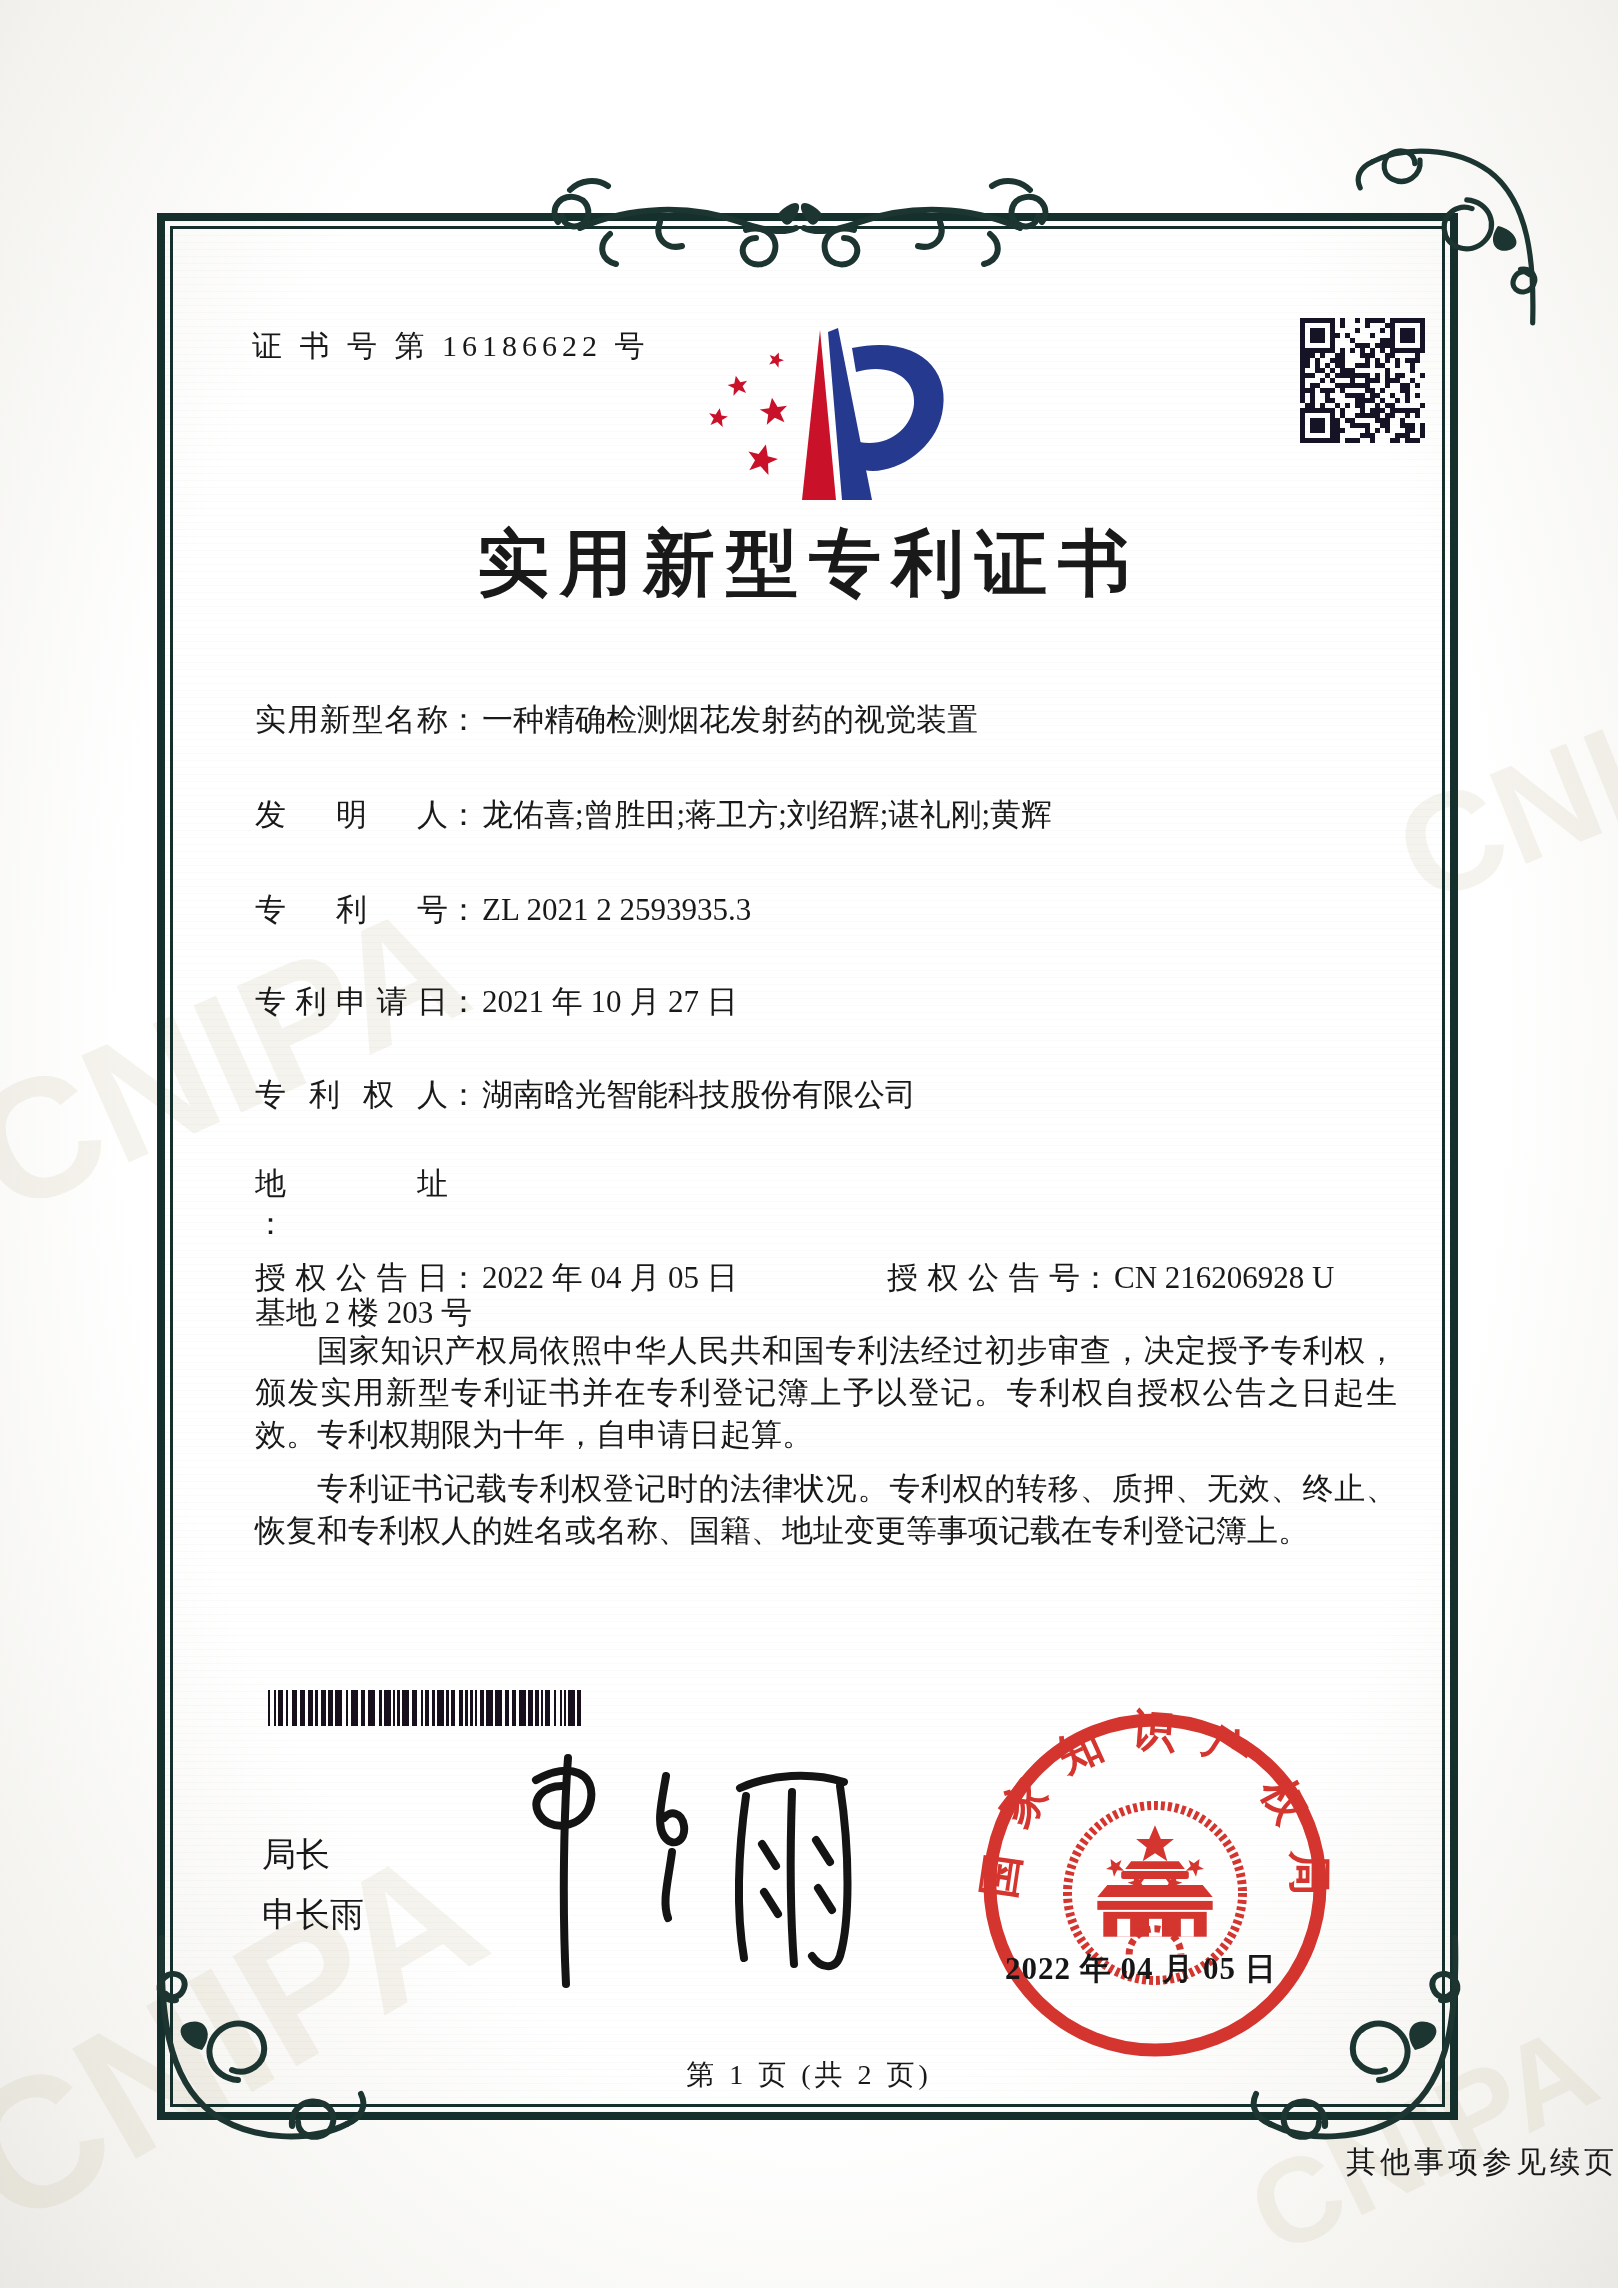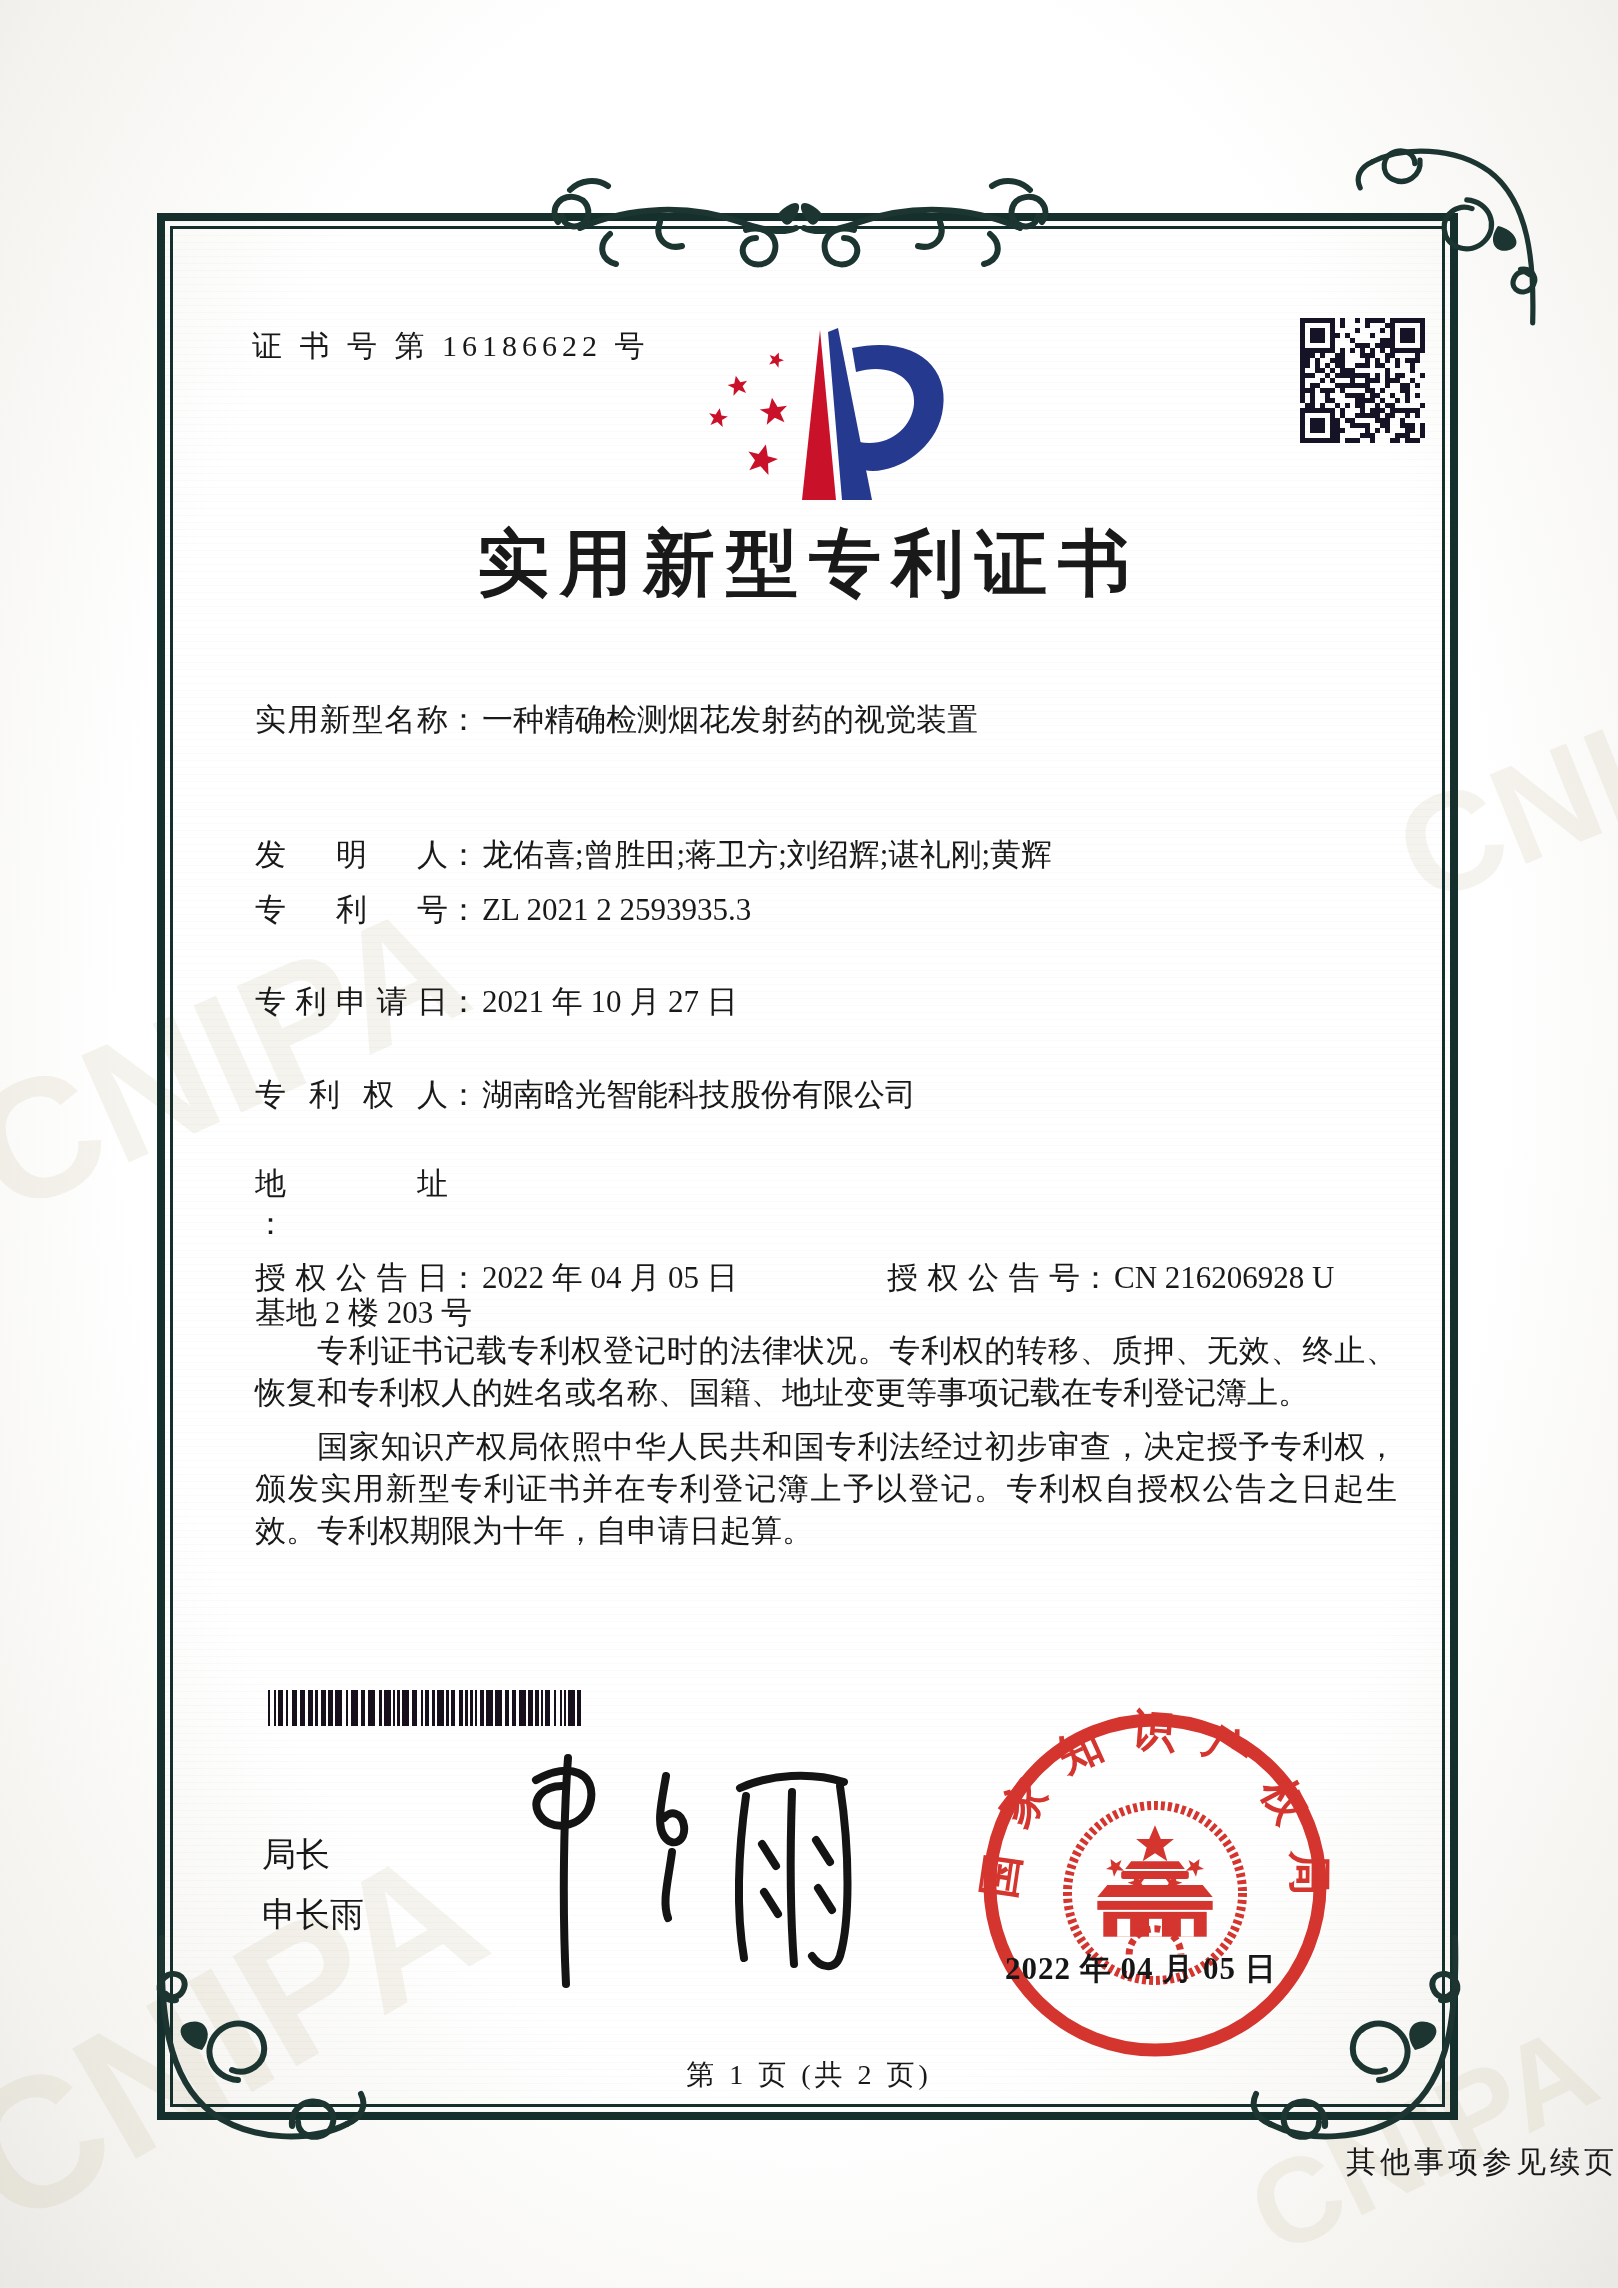--- a/index.html
+++ b/index.html
@@ -762,21 +762,21 @@
     <span class="l"></span>
   </div>
 
 <div class="abs title">实用新型专利证书</div>
 
 <div class="abs row" style="top:700px;">
   <span class="flabel">实用新型名称</span>
     <span class="colon">：</span>
     <span class="fvalue">一种精确检测烟花发射药的视觉装置</span>
 </div>
-<div class="abs row" style="top:795px;margin-top:40px;">
+<div class="abs row" style="top:795px;">
   <span class="flabel">发明人</span>
     <span class="colon">：</span>
     <span class="fvalue">龙佑喜;曾胜田;蒋卫方;刘绍辉;谌礼刚;黄辉</span>
 </div>
 <div class="abs row" style="top:890px;font-family:Liberation Serif, serif;">
   <span class="flabel">专利号</span>
     <span class="colon">：</span>
     <span class="fvalue">ZL 2021 2 2593935.3</span>
 </div>
 <div class="abs row" style="top:982px;">
@@ -799,22 +799,22 @@
     <span class="colon">：</span>
     <span class="fvalue">2022 年 04 月 05 日</span>
 </div>
 <div class="abs row row2" style="top:1258px;">
   <span class="flabel">授权公告号</span>
     <span class="colon">：</span>
     <span class="fvalue">CN 216206928 U</span>
 </div>
 
 <div class="abs bodytxt">
+  <p>国家知识产权局依照中华人民共和国专利法经过初步审查，决定授予专利权，颁发实用新型专利证书并在专利登记簿上予以登记。专利权自授权公告之日起生效。专利权期限为十年，自申请日起算。</p>
   <p>专利证书记载专利权登记时的法律状况。专利权的转移、质押、无效、终止、恢复和专利权人的姓名或名称、国籍、地址变更等事项记载在专利登记簿上。</p>
-  <p>国家知识产权局依照中华人民共和国专利法经过初步审查，决定授予专利权，颁发实用新型专利证书并在专利登记簿上予以登记。专利权自授权公告之日起生效。专利权期限为十年，自申请日起算。</p>
 </div>
 
 <div class="abs barcode"><i style="width:2px;margin-right:4px"></i><i style="width:2px;margin-right:2px"></i><i style="width:5px;margin-right:3px"></i><i style="width:2px;margin-right:4px"></i><i style="width:5px;margin-right:3px"></i><i style="width:5px;margin-right:3px"></i><i style="width:5px;margin-right:2px"></i><i style="width:3px;margin-right:3px"></i><i style="width:5px;margin-right:2px"></i><i style="width:5px;margin-right:2px"></i><i style="width:7px;margin-right:4px"></i><i style="width:2px;margin-right:3px"></i><i style="width:7px;margin-right:3px"></i><i style="width:4px;margin-right:3px"></i><i style="width:7px;margin-right:4px"></i><i style="width:3px;margin-right:2px"></i><i style="width:7px;margin-right:2px"></i><i style="width:2px;margin-right:2px"></i><i style="width:3px;margin-right:2px"></i><i style="width:7px;margin-right:3px"></i><i style="width:5px;margin-right:4px"></i><i style="width:2px;margin-right:2px"></i><i style="width:4px;margin-right:3px"></i><i style="width:3px;margin-right:2px"></i><i style="width:7px;margin-right:2px"></i><i style="width:3px;margin-right:2px"></i><i style="width:4px;margin-right:4px"></i><i style="width:4px;margin-right:2px"></i><i style="width:3px;margin-right:2px"></i><i style="width:3px;margin-right:2px"></i><i style="width:2px;margin-right:3px"></i><i style="width:4px;margin-right:2px"></i><i style="width:7px;margin-right:2px"></i><i style="width:7px;margin-right:3px"></i><i style="width:4px;margin-right:3px"></i><i style="width:4px;margin-right:3px"></i><i style="width:7px;margin-right:2px"></i><i style="width:5px;margin-right:2px"></i><i style="width:4px;margin-right:2px"></i><i style="width:2px;margin-right:2px"></i><i style="width:5px;margin-right:4px"></i><i style="width:2px;margin-right:4px"></i><i style="width:2px;margin-right:2px"></i><i style="width:2px;margin-right:2px"></i><i style="width:7px;margin-right:2px"></i><i style="width:4px;margin-right:2px"></i></div>
 
 <div class="abs sig-title">局长</div>
 <div class="abs sig-name">申长雨</div>
 <svg class="abs sig-hand" width="440" height="240" viewBox="0 0 440 240">
   <g stroke="#141414" fill="none" stroke-width="8" stroke-linecap="round" stroke-linejoin="round">
     <path d="M128,6 C124,60 122,150 126,232"></path>
     <path d="M96,28 C130,8 158,22 150,52 C144,76 108,82 98,60 C92,46 104,34 122,34"></path>

